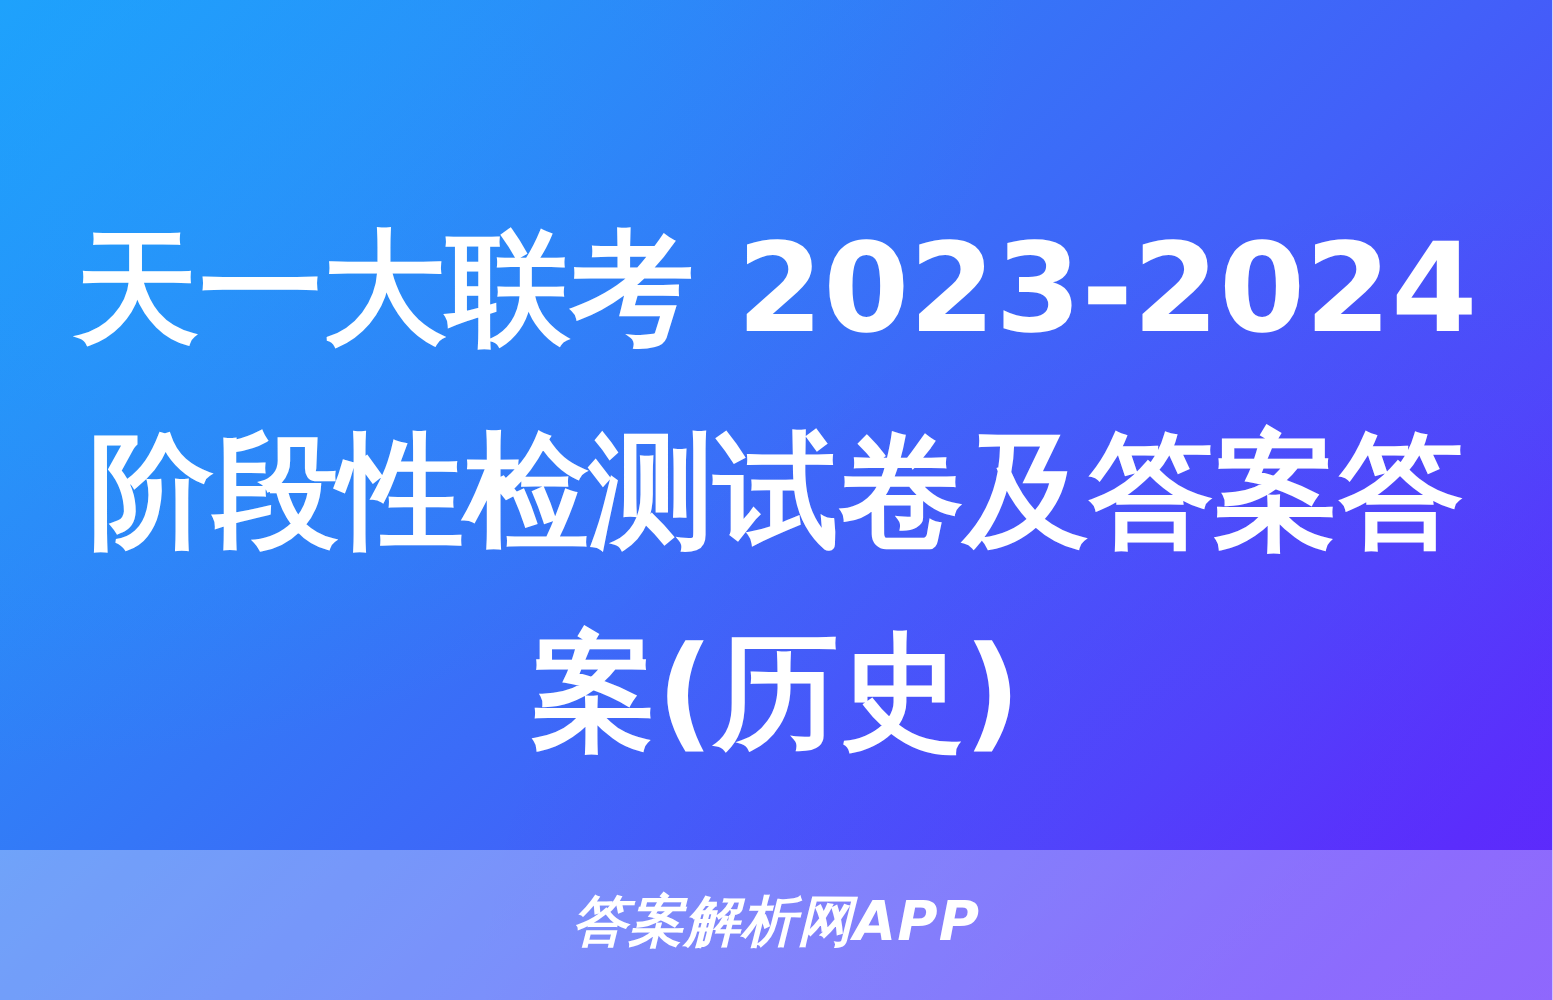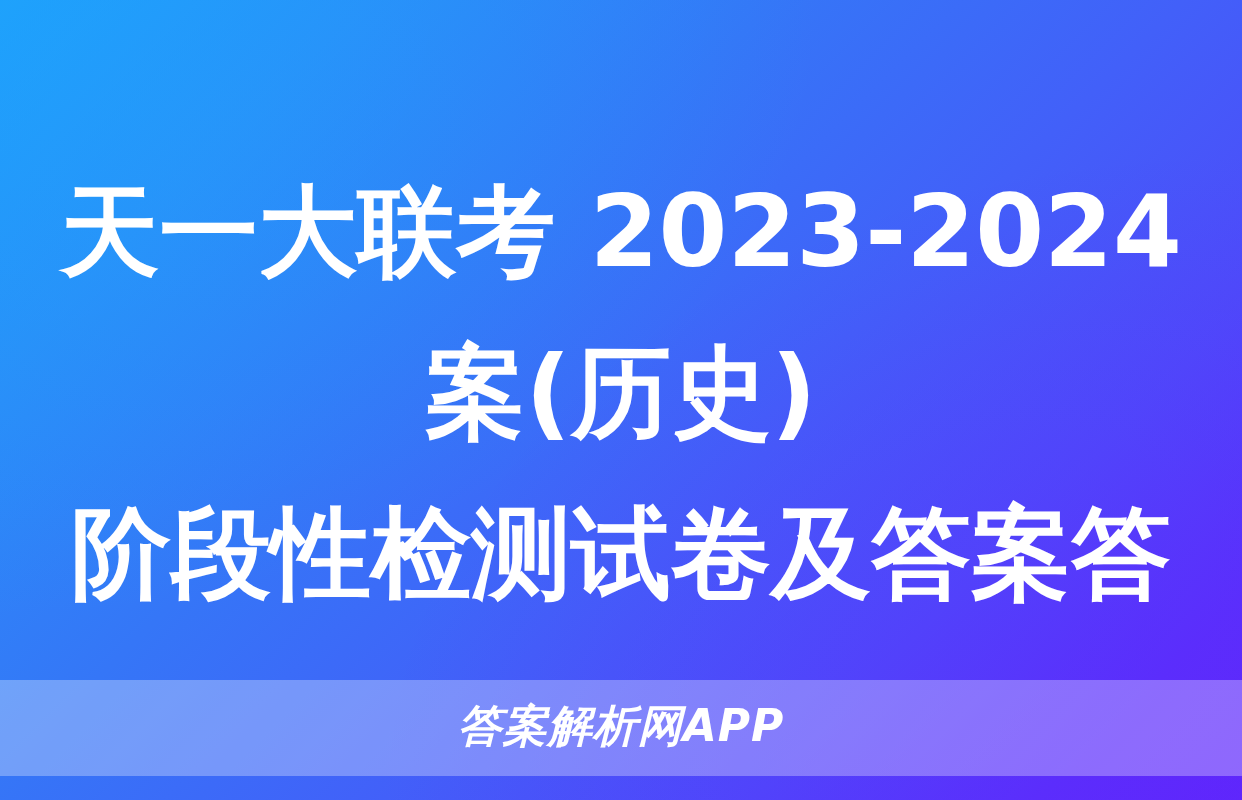--- a/index.html
+++ b/index.html
@@ -65,21 +65,21 @@
 
   .title-line.numeric {
     font-family: "DejaVu Sans", "Liberation Sans", sans-serif;
   }
 
   .footer-band {
     position: absolute;
     left: 0;
     right: 0;
     top: 680px;
-    height: 96px;
+    height: 120px;
     background: rgba(255, 255, 255, 0.30);
     display: flex;
     align-items: center;
     justify-content: center;
     z-index: 3;
   }
 
   .footer-text {
     color: #ffffff;
     font-size: 44px;
@@ -92,21 +92,21 @@
     transform: translateY(-2px);
   }
 </style>
 </head>
 <body>
 
 <div id="poster">
 
   <div class="title-block">
     <div class="title-line numeric" style="font-size: 99px;">天一大联考 2023-2024</div>
+    <div class="title-line" style="font-size: 100px;">阶段性检测试卷及答案答</div>
     <div class="title-line" style="font-size: 100px;">案(历史)</div>
-    <div class="title-line" style="font-size: 100px;">阶段性检测试卷及答案答</div>
   </div>
 
   <div class="footer-band">
     <div class="footer-text">答案解析网APP</div>
   </div>
 
 </div>
 
 </body></html>

